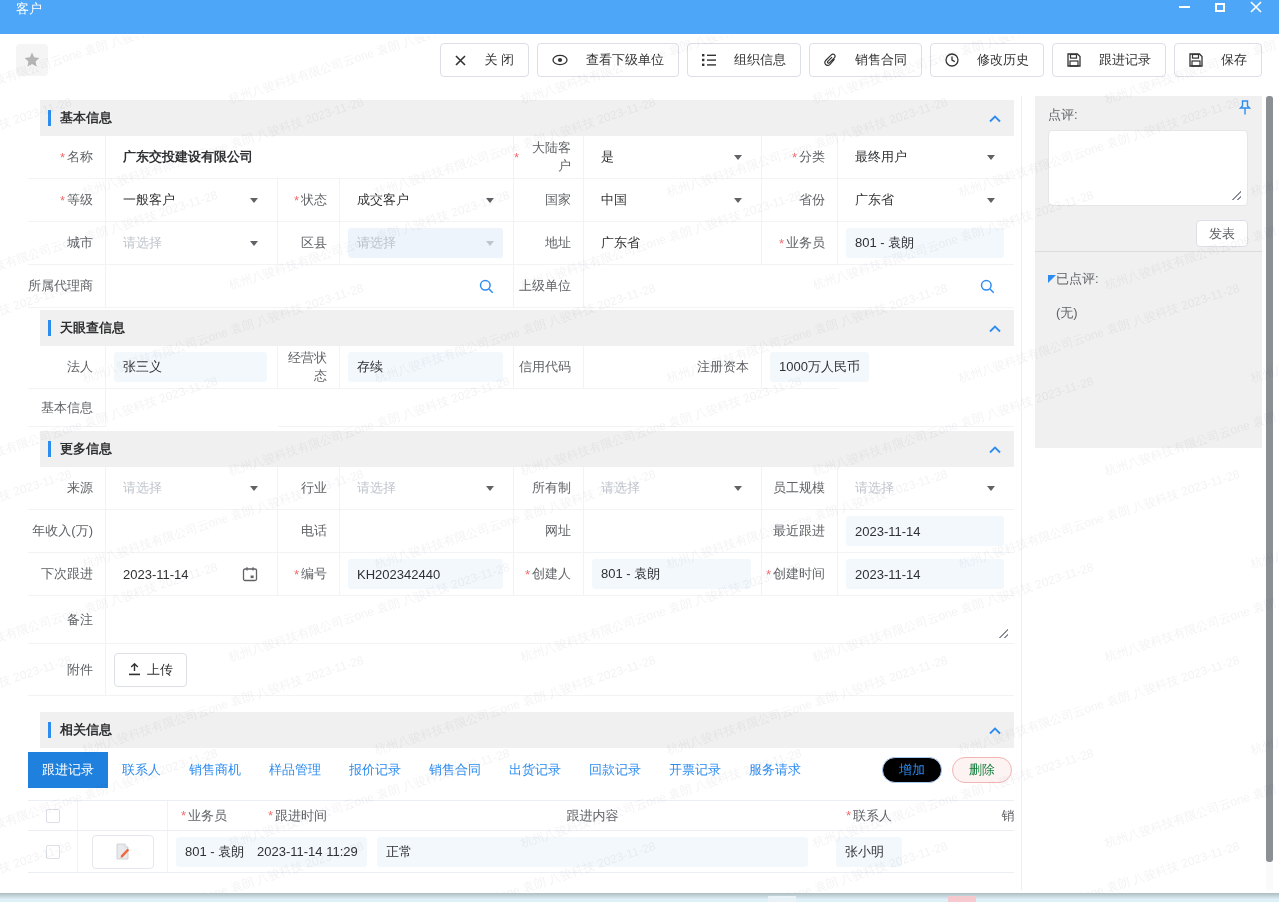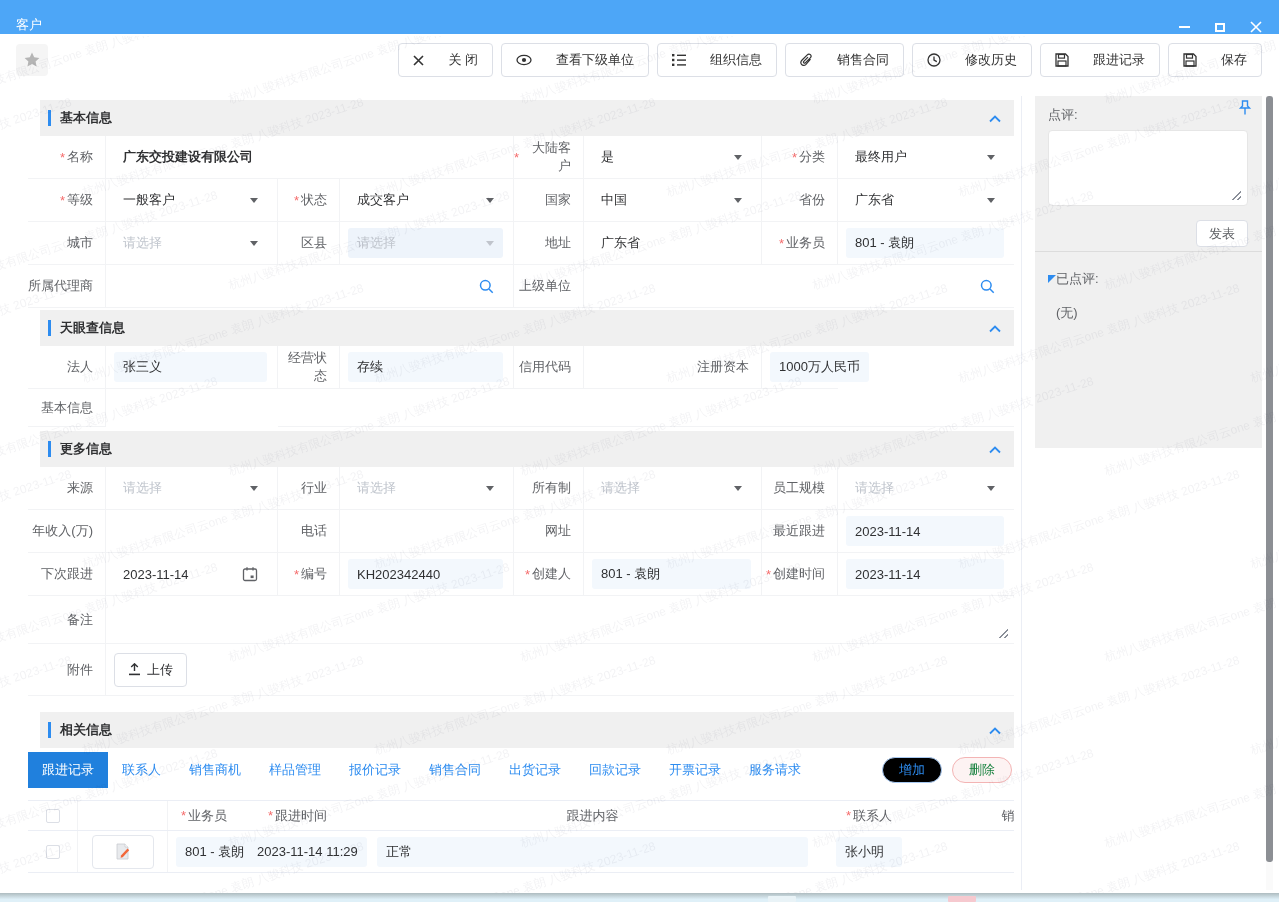--- a/index.html
+++ b/index.html
@@ -1,32 +1,32 @@
 <!DOCTYPE html>
 <html><head>
 <meta charset="utf-8">
 <style>
   * { margin:0; padding:0; box-sizing:border-box; }
   html,body { width:1279px; height:902px; overflow:hidden; }
   body { font-family:"Liberation Sans","DejaVu Sans",sans-serif; font-size:13px; color:#303133; background:#fff; position:relative; }
 
   
-  .titlebar { height:34px; background:#4da6f7; display:flex; align-items:flex-end; padding:0 16px; color:#fff; }
+  .titlebar { height:34px; background:#4da6f7; display:flex; align-items:flex-start; padding:0 16px; color:#fff; }
   .titlebar .wtitle { font-size:13px; }
   .win-controls { margin-left:auto; display:flex; align-items:center; gap:22px; }
   .win-controls .wc { width:14px; height:14px; display:flex; align-items:center; justify-content:center; cursor:pointer; }
   .wc .min { width:11px; height:2px; background:#fff; }
   .wc .max { width:10px; height:9px; border:2px solid #fff; }
   .wc svg { display:block; }
 
   
   .toolbar { height:62px; position:relative; background:#fff; }
   .star-btn { position:absolute; left:16px; top:10px; width:32px; height:32px; background:#f5f5f5; border-radius:4px; display:flex; align-items:center; justify-content:center; cursor:pointer; }
   .toolbar-buttons { position:absolute; right:17px; top:9px; display:flex; gap:8px; }
-  .tbtn { display:flex; align-items:center; gap:24px; height:34px; padding:0 14px; background:#fff; border:1px solid #dcdfe6; border-radius:4px; font-size:13px; color:#333; font-family:inherit; cursor:pointer; white-space:nowrap; }
+  .tbtn { display:flex; align-items:center; gap:18px; height:34px; padding:0 14px; background:#fff; border:1px solid #dcdfe6; border-radius:4px; font-size:13px; color:#333; font-family:inherit; cursor:pointer; white-space:nowrap; }
   .tbtn svg { flex:none; }
 
   
   .workspace { position:absolute; top:96px; left:0; right:0; bottom:9px; background:#fff; }
   .watermark { position:absolute; inset:-60px 0 0 0; z-index:5; pointer-events:none; overflow:hidden; }
   .watermark span { position:absolute; transform:rotate(-18deg); color:rgba(30,40,60,.06); font-size:12px; white-space:nowrap; }
 
   .main-panel-outer { position:absolute; left:20px; top:0; width:1002px; height:794px; border-right:1px solid #ebeef5; }
   .main-panel { width:994px; height:100%; overflow:hidden; padding-left:8px; }
 

